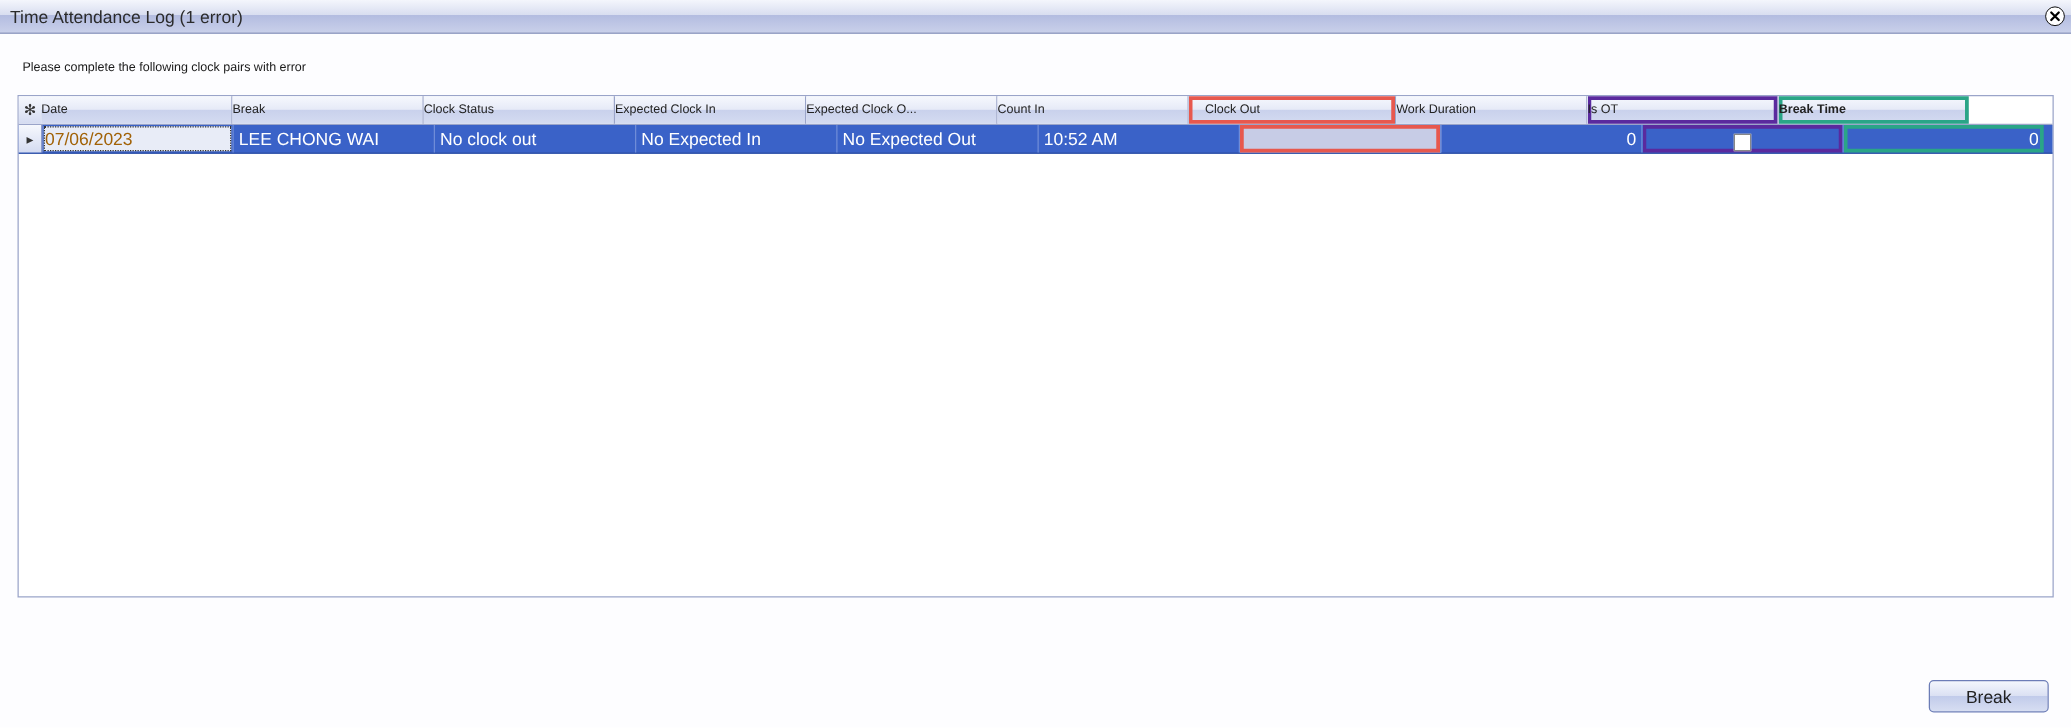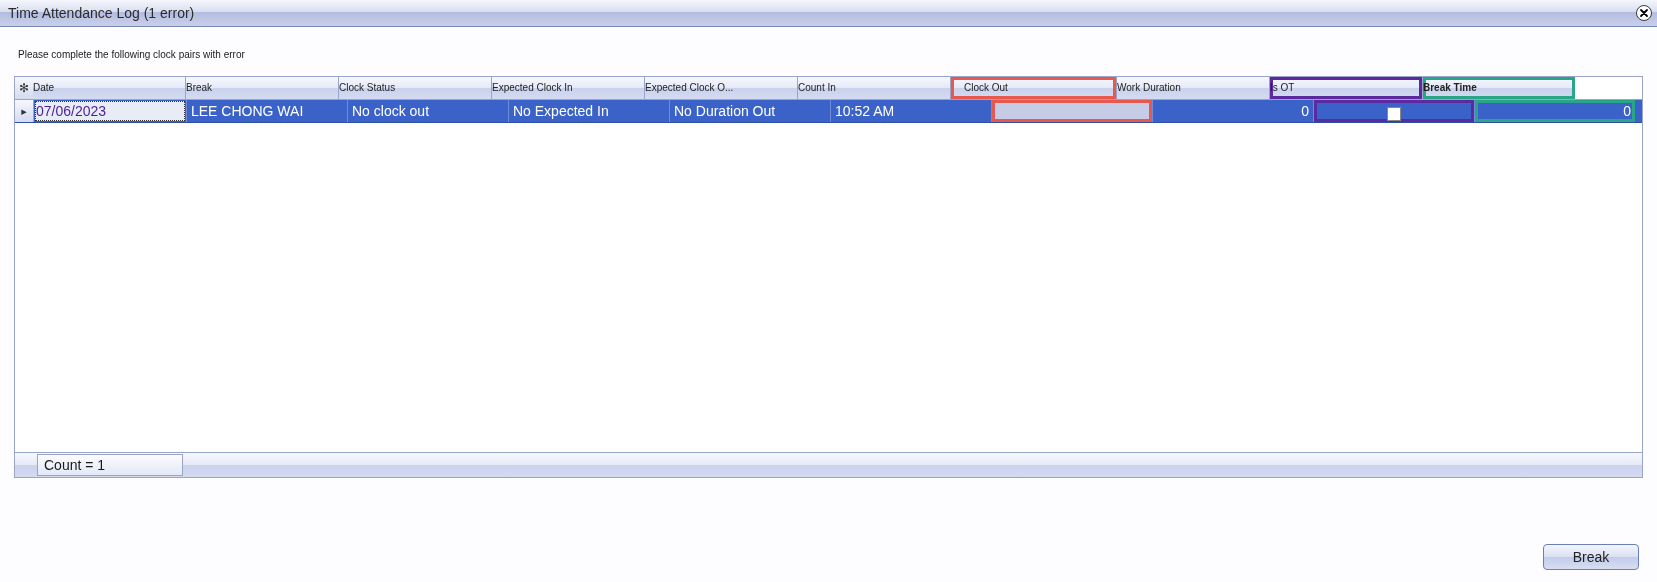--- a/index.html
+++ b/index.html
@@ -127,21 +127,21 @@
     display:flex;
     align-items:center;
     justify-content:center;
     font-size:11px;
     border-right: 1px solid #9aa4c9;
   }
 
   
   .date-edit {
     background: #e8ecf7;
-    color: #4c1d95;
+    color: #a16207;
     border: 1px dotted #333;
     margin: 1px;
     height: 18px;
     line-height: 18px;
   }
 
   
   .rowbox-red {
     background: #c7cce6;
     box-shadow: inset 0 0 0 3px #e7584e;
@@ -240,30 +240,27 @@
 
   <div class="grid-row">
     <div class="rsel">▸</div>
 
     <div class="dcell" style="width:152px;flex:0 0 152px;padding:0">
       <div class="date-edit">07/06/2023</div>
     </div>
     <div class="dcell" style="width:152px;flex:0 0 152px">LEE CHONG WAI</div>
     <div class="dcell" style="width:152px;flex:0 0 152px">No clock out</div>
     <div class="dcell" style="width:152px;flex:0 0 152px">No Expected In</div>
-    <div class="dcell" style="width:152px;flex:0 0 152px">No Duration Out</div>
+    <div class="dcell" style="width:152px;flex:0 0 152px">No Expected Out</div>
     <div class="dcell" style="width:152px;flex:0 0 152px">10:52 AM</div>
     <div class="dcell rowbox-red" style="width:152px;flex:0 0 152px"></div>
     <div class="dcell right" style="width:152px;flex:0 0 152px">0</div>
     <div class="dcell rowbox-prp" style="width:152px;flex:0 0 152px">
       <span class="chk"></span>
     </div>
     <div class="dcell rowbox-grn right" style="width:152px;flex:0 0 152px">0</div>
   </div>
 
-  <div class="grid-footer">
-    <div class="count-box">Count = 1</div>
-  </div>
 </div>
 
 <div class="btn-area">
   <button class="save-btn">Break</button>
 </div>
 
 </body></html>

